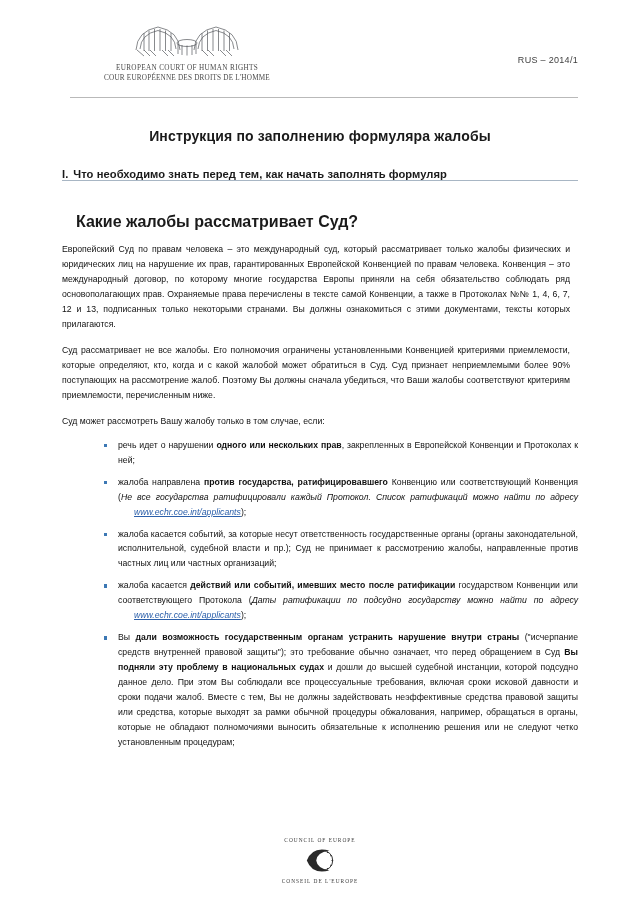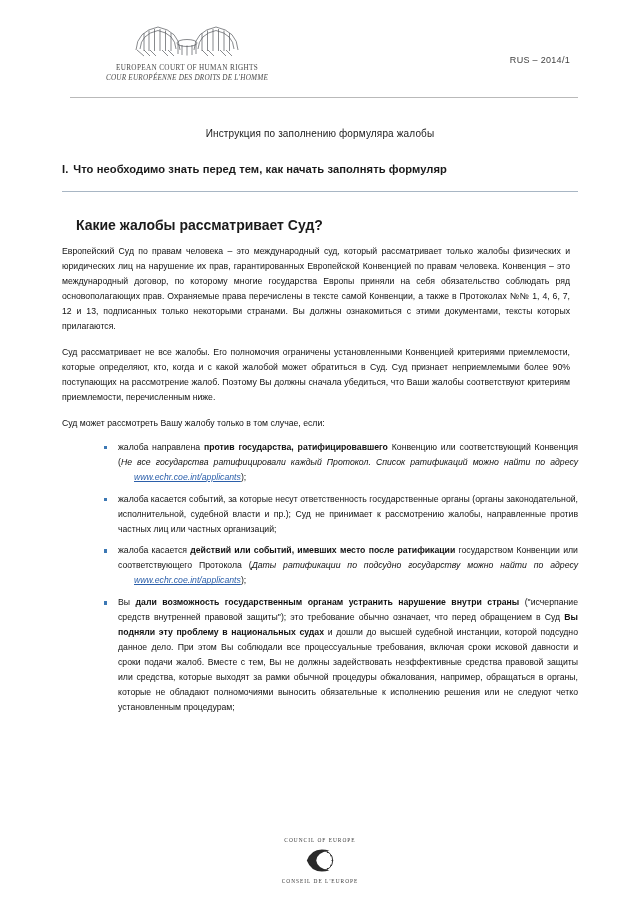--- a/index.html
+++ b/index.html
@@ -47,64 +47,63 @@
   .crest-name {
     font-size: 7.2px;
     letter-spacing: 0.35px;
     color: #4a4a4a;
     line-height: 1.45;
     white-space: nowrap;
     font-family: "Liberation Serif", serif;
   }
   .crest-name.fr {
     letter-spacing: 0.2px;
-    font-style: italic;
   }
   .doc-ref {
     position: absolute;
-    right: 8px;
+    right: 0;
     top: 55px;
     font-size: 9px;
     color: #3f3f3f;
     letter-spacing: 0.3px;
   }
   .rule {
     position: absolute;
     left: 8px;
     right: 0;
     top: 97px;
     height: 1px;
     background: #b9b9b9;
   }
 
   
   .doc-title {
     text-align: center;
-    font-size: 10px;
-    font-weight: normal;
+    font-size: 14px;
+    font-weight: bold;
     letter-spacing: 0.15px;
     margin: 28px 0 0 0;
     color: #1a1a1a;
   }
   .section-heading {
     font-size: 11.2px;
     font-weight: bold;
     margin: 24px 0 0 0;
-    padding-bottom: 16px;
+    padding-bottom: 0;
     border-bottom: 1.6px solid #a8b6c4;
     color: #1a1a1a;
     letter-spacing: 0.05px;
   }
   .section-heading .numeral {
     margin-right: 5px;
   }
   .sub-heading {
-    font-size: 14px;
+    font-size: 16px;
     font-weight: bold;
-    margin: 25px 0 0 14px;
+    margin: 32px 0 0 14px;
     color: #1a1a1a;
   }
 
   
   p.body {
     font-size: 8.7px;
     line-height: 1.72;
     text-align: justify;
     margin: 11px 8px 0 0;
     color: #111111;
@@ -218,20 +217,21 @@
     <span class="numeral">I.</span><span>Что необходимо знать перед тем, как начать заполнять формуляр</span>
   </h2>
 
   <h3 class="sub-heading">Какие жалобы рассматривает Суд?</h3>
 
   <p class="body lead-gap">Европейский Суд по правам человека – это международный суд, который рассматривает только жалобы физических и юридических лиц на нарушение их прав, гарантированных Европейской Конвенцией по правам человека. Конвенция – это международный договор, по которому многие государства Европы приняли на себя обязательство соблюдать ряд основополагающих прав. Охраняемые права перечислены в тексте самой Конвенции, а также в Протоколах №№ 1, 4, 6, 7, 12 и 13, подписанных только некоторыми странами. Вы должны ознакомиться с этими документами, тексты которых прилагаются.</p>
   <p class="body">Суд рассматривает не все жалобы. Его полномочия ограничены установленными Конвенцией критериями приемлемости, которые определяют, кто, когда и с какой жалобой может обратиться в Суд. Суд признает неприемлемыми более 90% поступающих на рассмотрение жалоб. Поэтому Вы должны сначала убедиться, что Ваши жалобы соответствуют критериям приемлемости, перечисленным ниже.</p>
   <p class="body">Суд может рассмотреть Вашу жалобу только в том случае, если:</p>
 
   <ul class="bullets" id="bullet-list">
+      <li><span>речь идет о нарушении </span><b>одного или нескольких прав</b><span>, закрепленных в Европейской Конвенции и Протоколах к ней;</span></li>
       <li><span>жалоба направлена </span><b>против государства, ратифицировавшего</b><span> Конвенцию или соответствующий Конвенция (</span><i>Не все государства ратифицировали каждый Протокол. Список ратификаций можно найти по адресу </i><a class="link" href="#">www.echr.coe.int/applicants</a><span>);</span></li>
       <li><span>жалоба касается событий, за которые несут ответственность государственные органы (органы законодательной, исполнительной, судебной власти и пр.); Суд не принимает к рассмотрению жалобы, направленные против частных лиц или частных организаций;</span></li>
       <li><span>жалоба касается </span><b>действий или событий, имевших место после ратификации</b><span> государством Конвенции или соответствующего Протокола (</span><i>Даты ратификации по подсудно государству можно найти по адресу </i><a class="link" href="#">www.echr.coe.int/applicants</a><span>);</span></li>
       <li><span>Вы </span><b>дали возможность государственным органам устранить нарушение внутри страны</b><span> ("исчерпание средств внутренней правовой защиты"); это требование обычно означает, что перед обращением в Суд </span><b>Вы подняли эту проблему в национальных судах</b><span> и дошли до высшей судебной инстанции, которой подсудно данное дело. При этом Вы соблюдали все процессуальные требования, включая сроки исковой давности и сроки подачи жалоб. Вместе с тем, Вы не должны задействовать неэффективные средства правовой защиты или средства, которые выходят за рамки обычной процедуры обжалования, например, обращаться в органы, которые не обладают полномочиями выносить обязательные к исполнению решения или не следуют четко установленным процедурам;</span></li>
     </ul>
 
   <div class="footer">
     <div class="coe-logo">
       <div class="coe-cap">COUNCIL OF EUROPE</div>
       <svg class="coe-mark" viewBox="0 0 100 70" aria-hidden="true">

